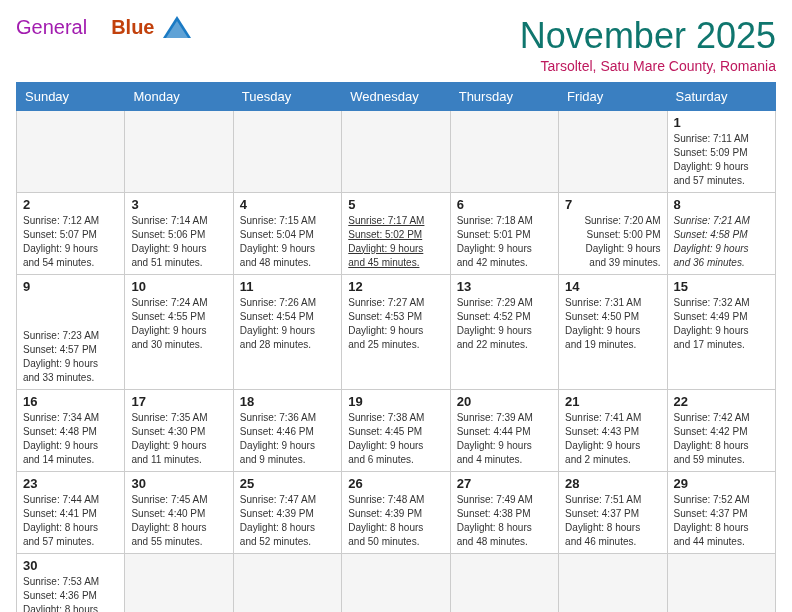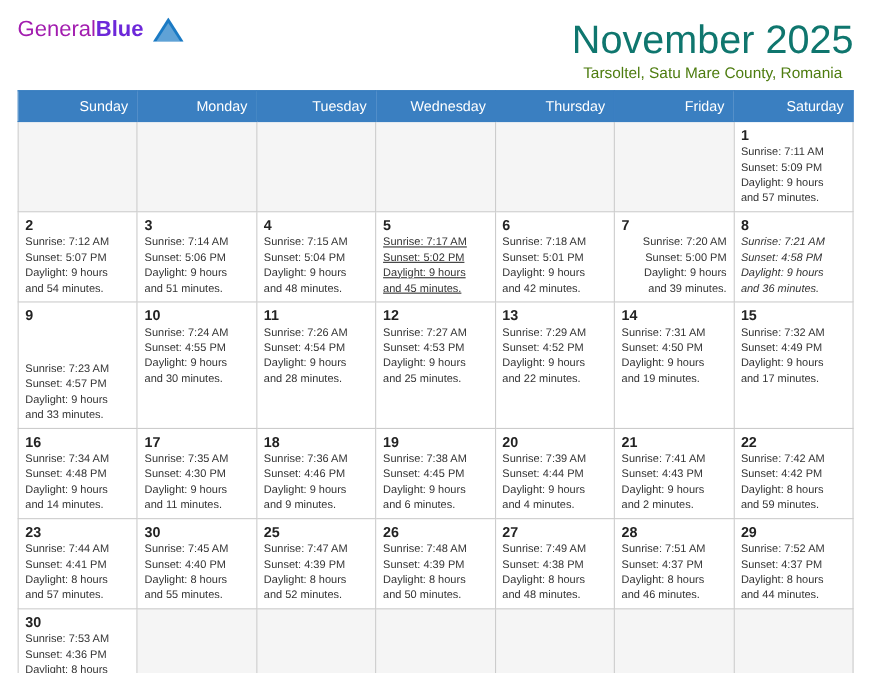--- a/index.html
+++ b/index.html
@@ -20,33 +20,32 @@
       text-align: right;
     }
     .month-title {
       font-size: 36px;
       font-weight: normal;
       color: #0f766e;
       line-height: 1.1;
     }
     .subtitle {
       font-size: 14px;
-      color: #4d7c0f;
+      color: #be185d;
       margin-top: 2px;
-      text-align: center;
     }
     .calendar-table {
       width: 100%;
       border-collapse: collapse;
       font-size: 11px;
     }
     .calendar-table th {
       background-color: #3a7fc1;
       color: #fff;
-      text-align: right;
+      text-align: left;
       padding: 6px 8px;
       font-size: 13px;
       font-weight: normal;
       border: 1px solid #3a7fc1;
     }
     .calendar-table td {
       border: 1px solid #ccc;
       vertical-align: top;
       padding: 4px 6px;
       width: calc(100% / 7);
@@ -76,21 +75,21 @@
     .logo-row {
       display: flex;
       align-items: center;
       gap: 4px;
     }
     .logo-name {
       font-size: 20px;
       line-height: 1;
     }
     .logo-name .gen { color: #a21caf; font-weight: normal; }
-    .logo-name .blu { color: #6d28d9; font-weight: bold; }
+    .logo-name .blu { color: #c2410c; font-weight: bold; margin-left: 24px; }
     .logo-svg {
       margin-left: 4px;
     }
   </style>
 </head>
 <body>
 
 <div class="header-section">
   <div class="logo-wrapper">
     <div class="logo-row">

